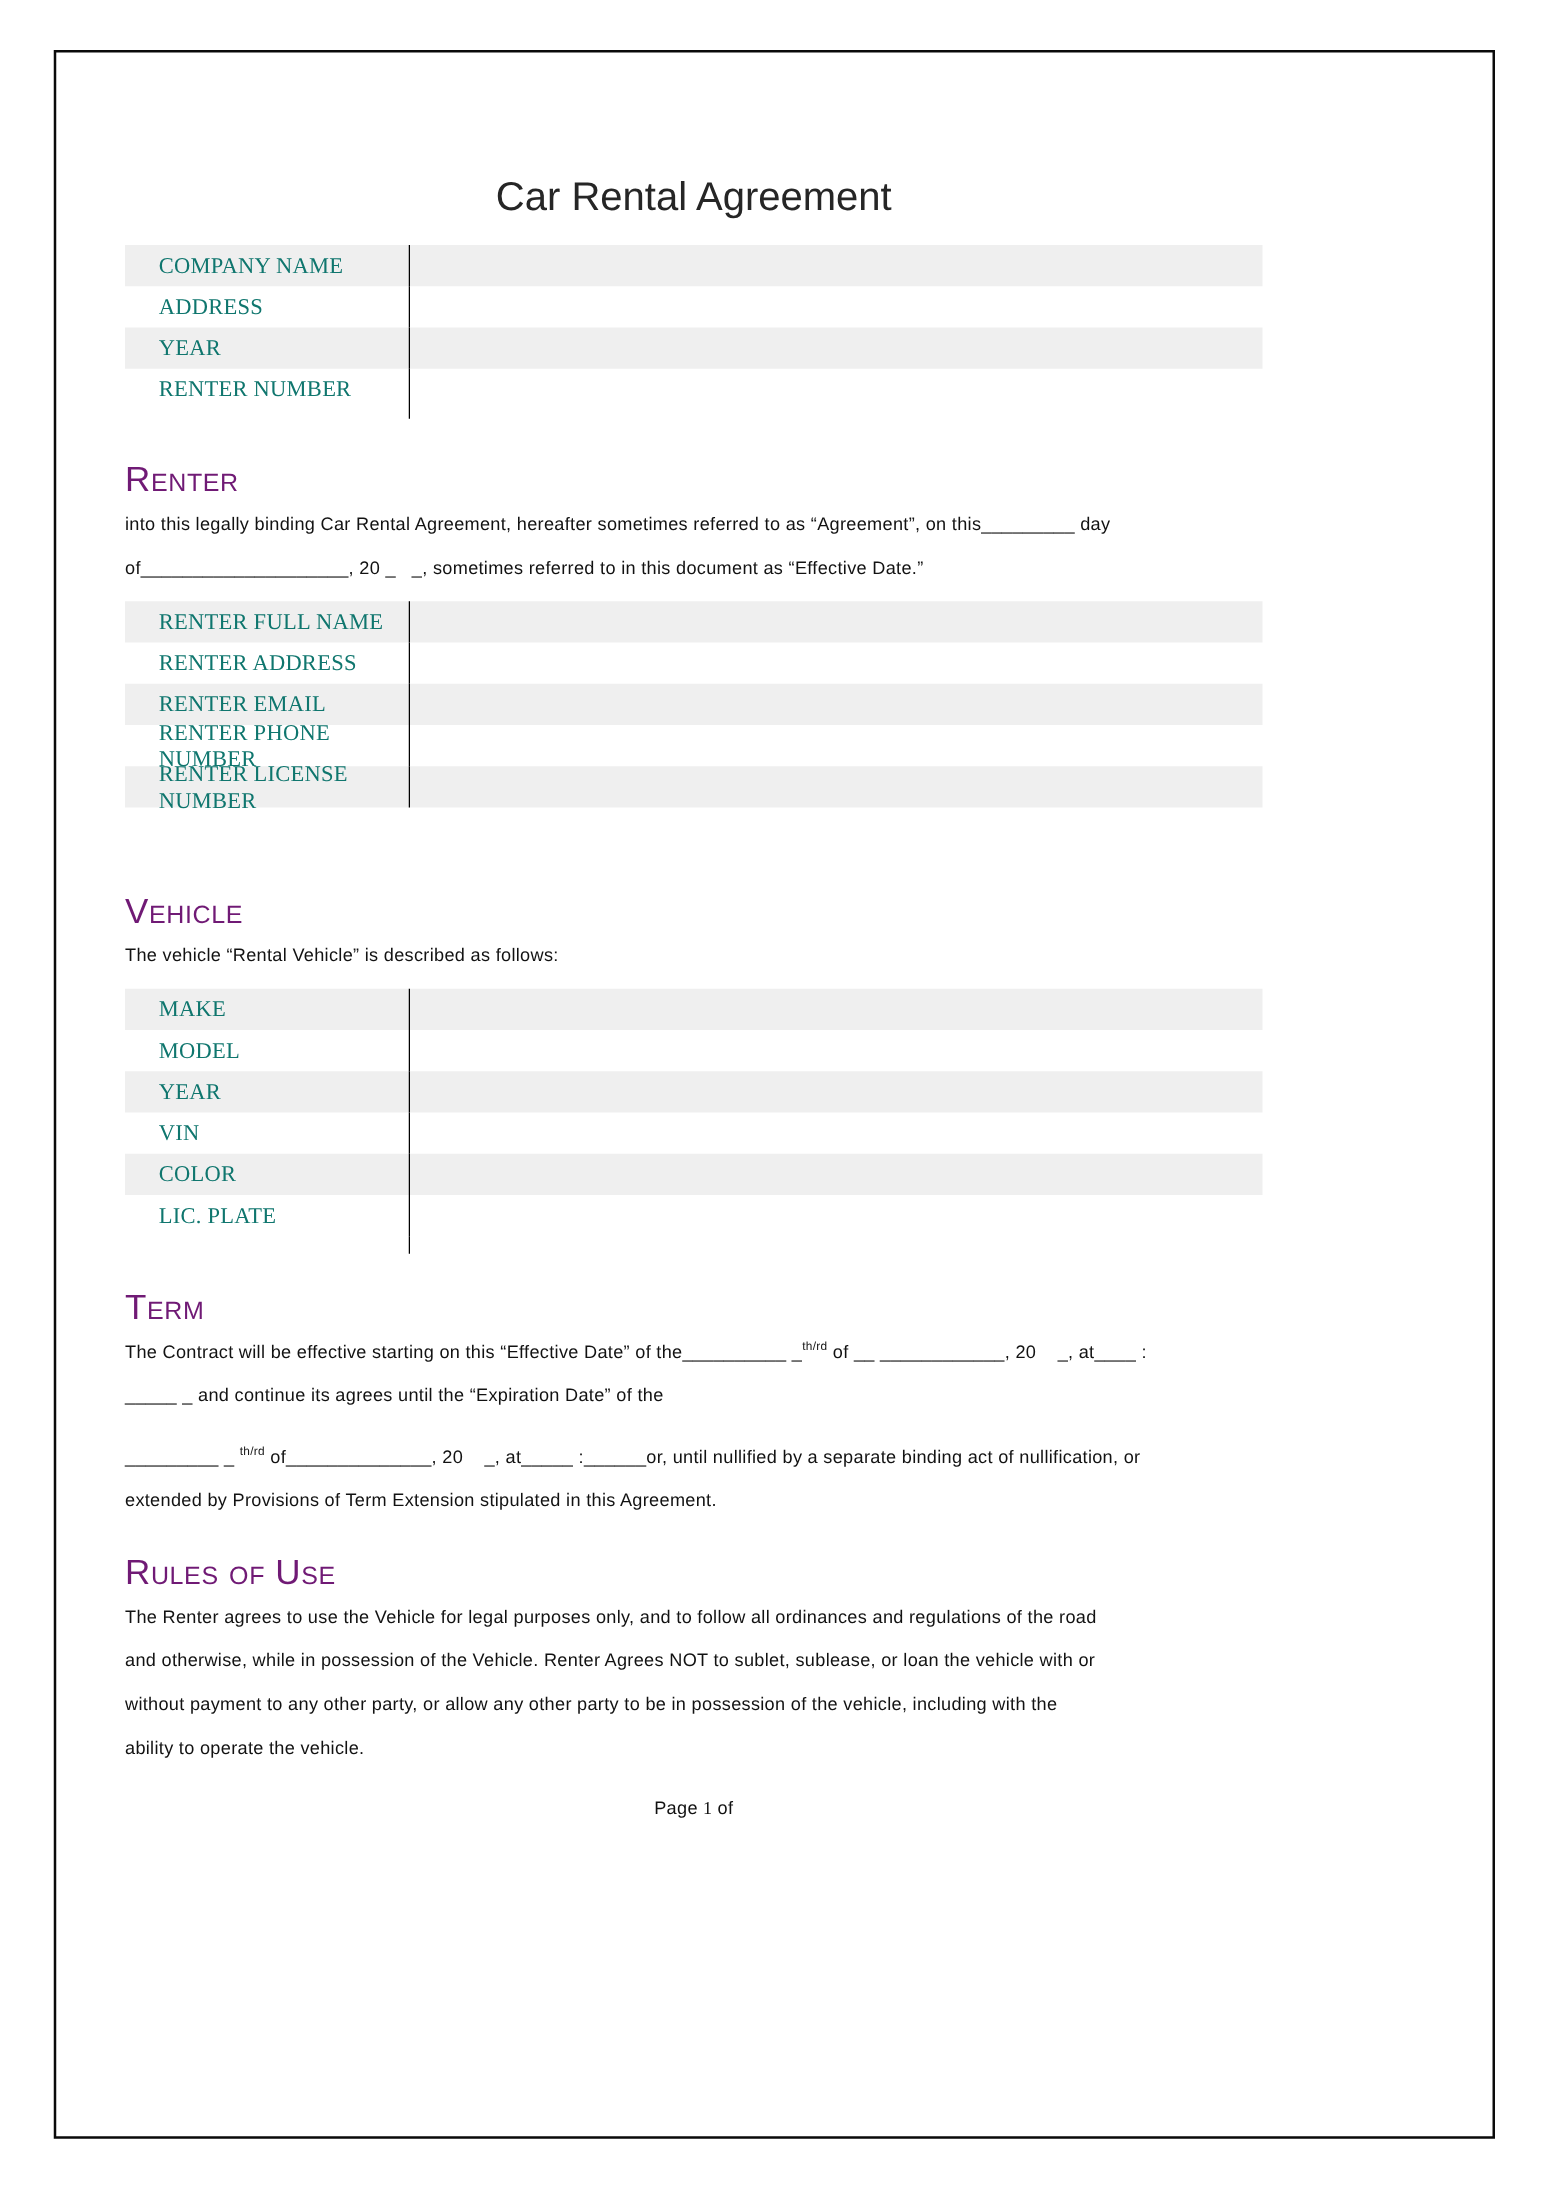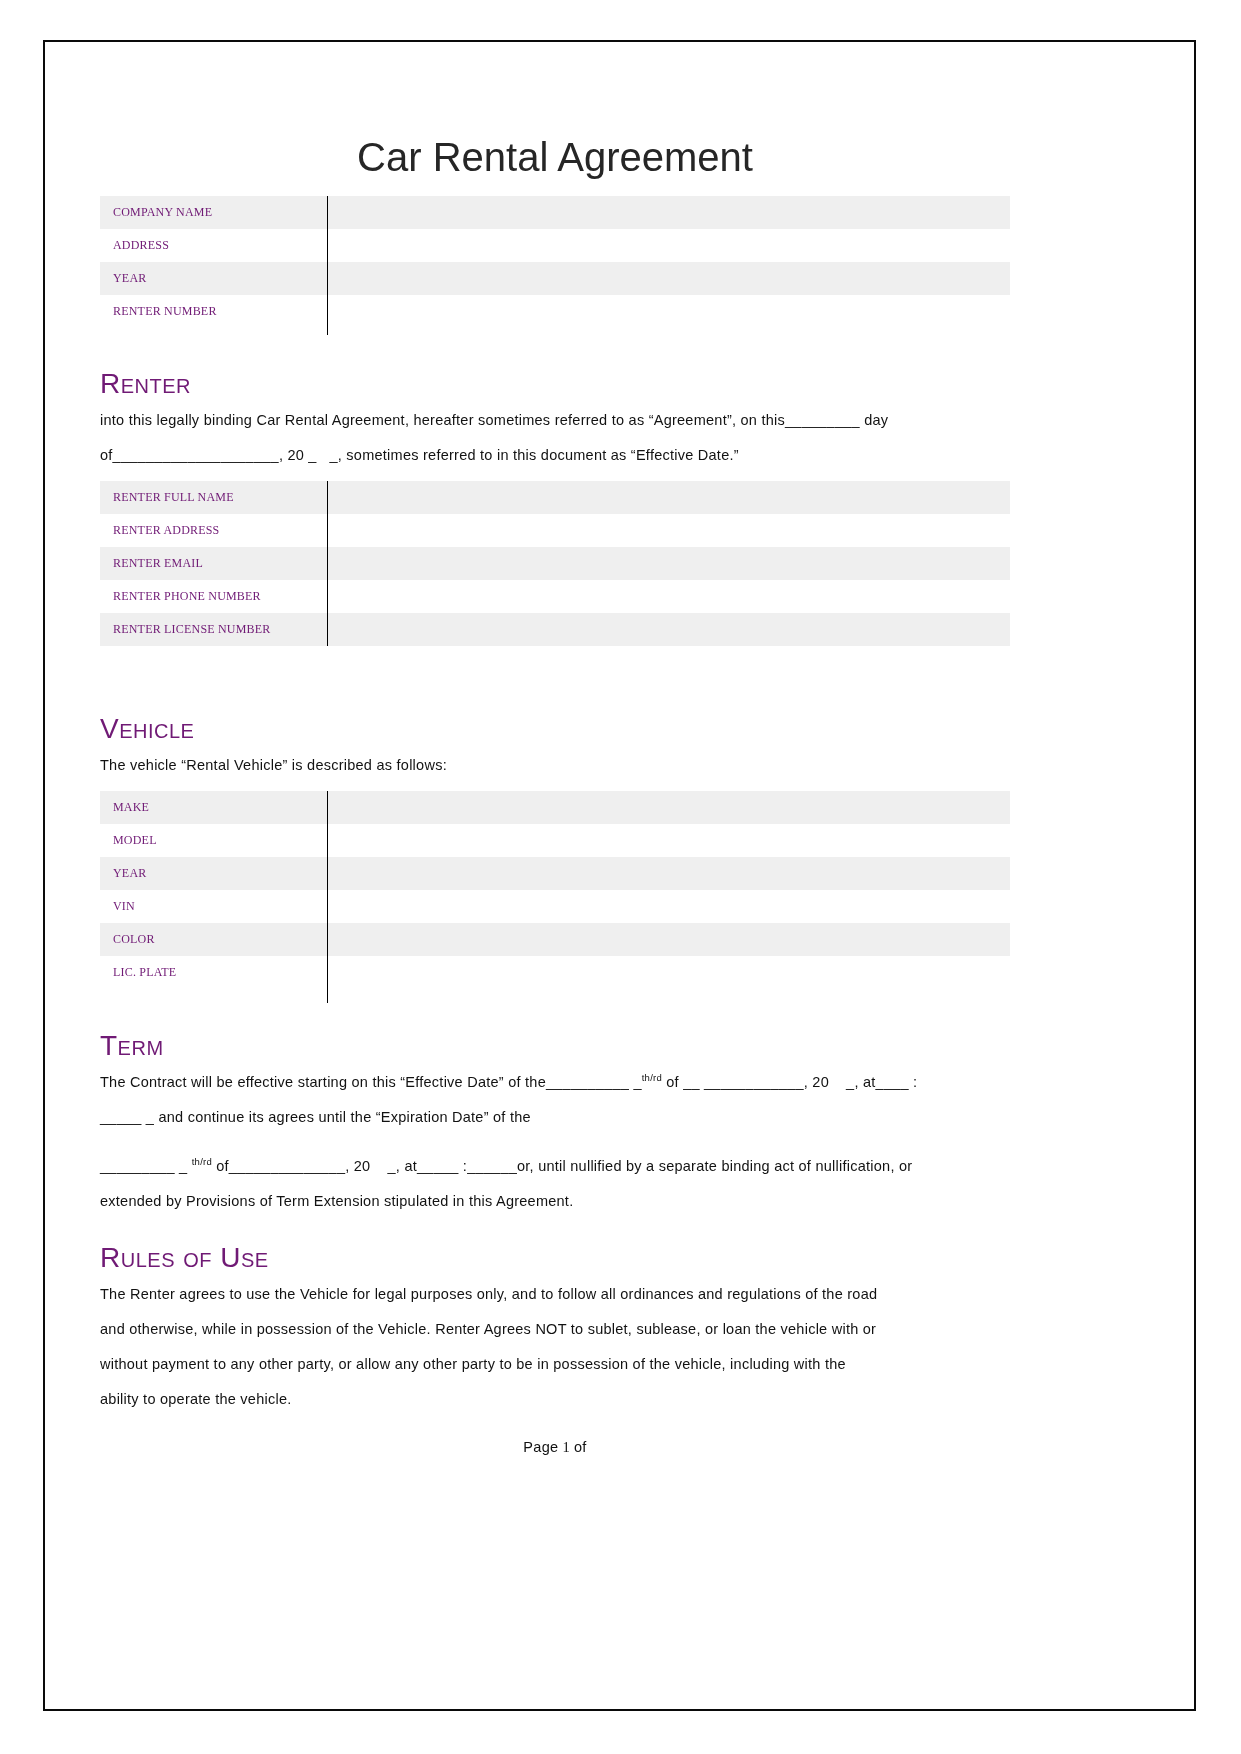--- a/index.html
+++ b/index.html
@@ -24,37 +24,37 @@
   }
   .content {
     position: absolute;
     left: 100px;
     top: 40px;
     width: 910px;
   }
   .doc-title {
     margin-top: 90px;
     text-align: center;
-    font-size: 40px;
+    font-size: 32px;
     line-height: 54px;
     font-weight: 300;
     color: #262626;
     font-family: "Liberation Sans", sans-serif;
   }
   .info-table { margin-top: 12px; }
   .info-row { display: flex; height: 33px; }
   .info-row.stripe { background: #efefef; }
   .cell { display: flex; align-items: center; }
   .cell.label {
     width: 227px;
-    padding-left: 13px;
+    padding-left: 27px;
     font-family: "Liberation Serif", serif;
-    font-size: 12px;
+    font-size: 18px;
     letter-spacing: 0.2px;
-    color: #701a75;
+    color: #0f766e;
   }
   .cell.value { flex: 1; border-left: 1.6px solid #000; }
   .divider-tail { width: 0; border-left: 1.6px solid #000; margin-left: 227px; }
   .tail-short { height: 7px; }
   .tail-long { height: 14px; }
   .section-heading {
     font-variant: small-caps;
     font-weight: 400;
     font-size: 28px;
     line-height: 34px;

